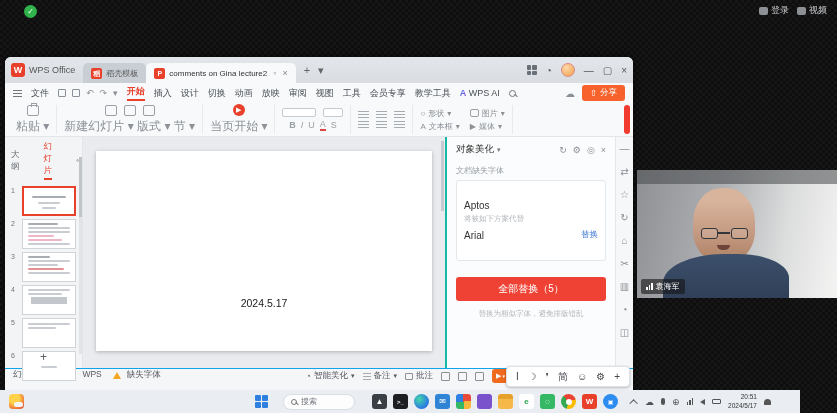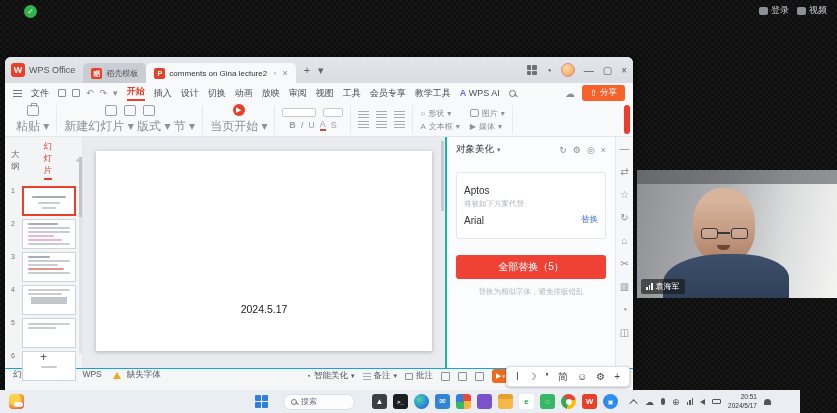--- a/index.html
+++ b/index.html
@@ -92,30 +92,30 @@
   .rail-plus { position:absolute; bottom:4px; left:50%; transform:translateX(-50%); color:#5a6066; font-size:12px; }
   .rail-scroll { position:absolute; right:0; top:20px; bottom:14px; width:3px; background:#e0e3e7; }
   .rail-scroll i { display:block; width:3px; height:60px; background:#bfc4c9; }
 
   
   .canvas { width:362px; background:#e9ebee; position:relative; }
   .slide { position:absolute; left:13px; top:14px; width:336px; height:200px; background:#fff;
     box-shadow:0 1px 4px rgba(0,0,0,.25); text-align:center; color:#1b1b1b; }
   .s-title { position:absolute; top:64px; width:100%; font-size:19px; letter-spacing:.3px; }
   .s-author { position:absolute; top:124px; width:100%; font-size:10.5px; }
-  .s-date { position:absolute; top:152px; width:100%; font-size:10.5px; }
+  .s-date { position:absolute; top:146px; width:100%; font-size:10.5px; }
   .canvas-scroll { position:absolute; right:1px; top:4px; width:3px; height:70px; background:#c6cad0; }
 
   
   .panel { width:170px; background:#fbfcfd; border-left:2px solid #14b8a6; padding:6px 9px; position:relative; }
   .p-head { display:flex; align-items:center; gap:3px; font-size:9.5px; color:#333; }
   .p-head .caret { font-size:7px; color:#777; }
   .p-icons { margin-left:auto; display:flex; gap:6px; color:#8a9097; font-size:9px; }
   .p-sec { margin-top:9px; font-size:8px; color:#9aa0a6; }
-  .fontbox { margin-top:16px; background:#fff; border:1px solid #e4e7ea; border-radius:3px; padding:12px 7px; }
+  .fontbox { margin-top:4px; background:#fff; border:1px solid #e4e7ea; border-radius:3px; padding:19px 7px; }
   .f-name { font-size:10px; color:#333; }
   .f-hint { font-size:7.5px; color:#b0b5ba; margin:3px 0 5px; }
   .f-row { display:flex; align-items:center; }
   .f-link { margin-left:auto; color:#4a7fd6; font-size:8.5px; }
   .p-btn { margin-top:16px; height:24px; background:#f04234; border-radius:3px; color:#fff; font-size:10px;
     display:flex; align-items:center; justify-content:center; }
   .p-note { margin-top:8px; text-align:center; font-size:7.5px; color:#b4b8bd; }
 
   
   .strip { width:18px; background:#f6f7f9; border-left:1px solid #e5e8eb; display:flex; flex-direction:column;
@@ -405,20 +405,21 @@
         <div class="p-head">
           <span>对象美化</span>
           <span class="caret">▾</span>
           <span class="p-icons">
             <span>↻</span>
             <span>⚙</span>
             <span>◎</span>
             <span>×</span>
           </span>
         </div>
+        <div class="p-sec">文档缺失字体</div>
         <div class="fontbox">
           <div class="f-name">Aptos</div>
           <div class="f-hint">将被如下方案代替</div>
           <div class="f-row">
             <span class="f-name">Arial</span>
             <span class="f-link">替换</span>
           </div>
         </div>
         <div class="p-btn">全部替换（5）</div>
         <div class="p-note">替换为相似字体，避免排版错乱</div>

